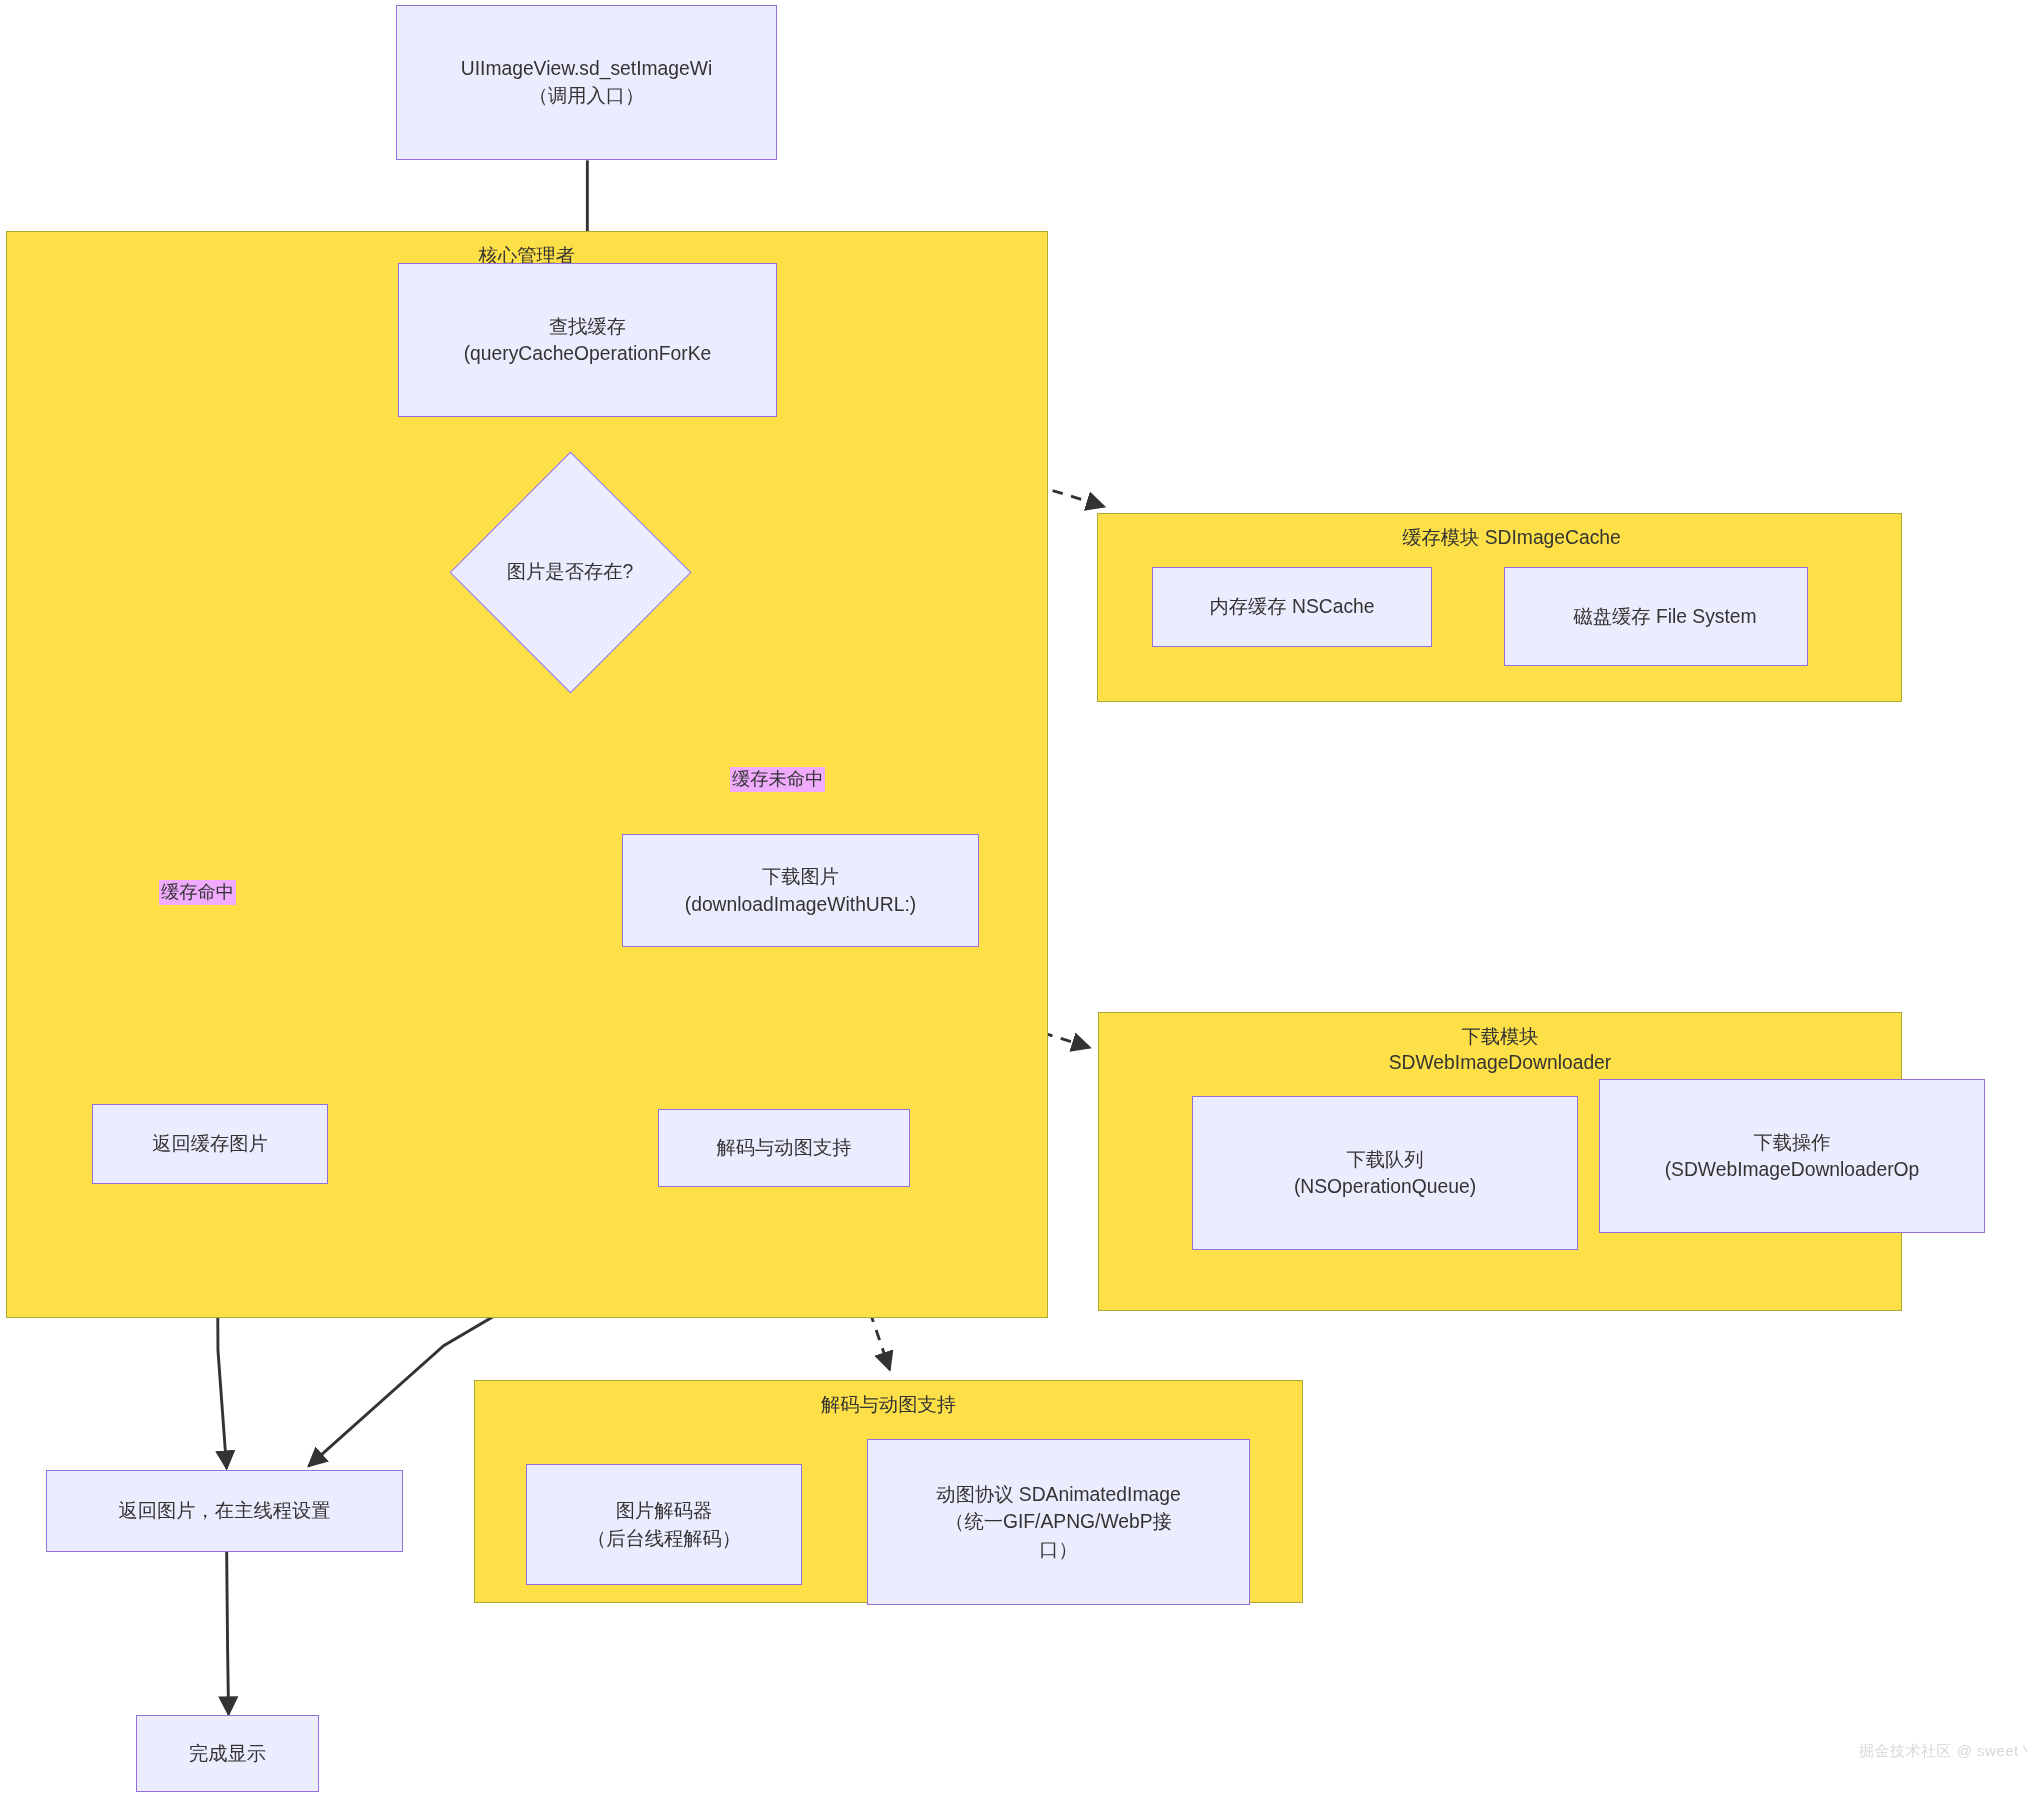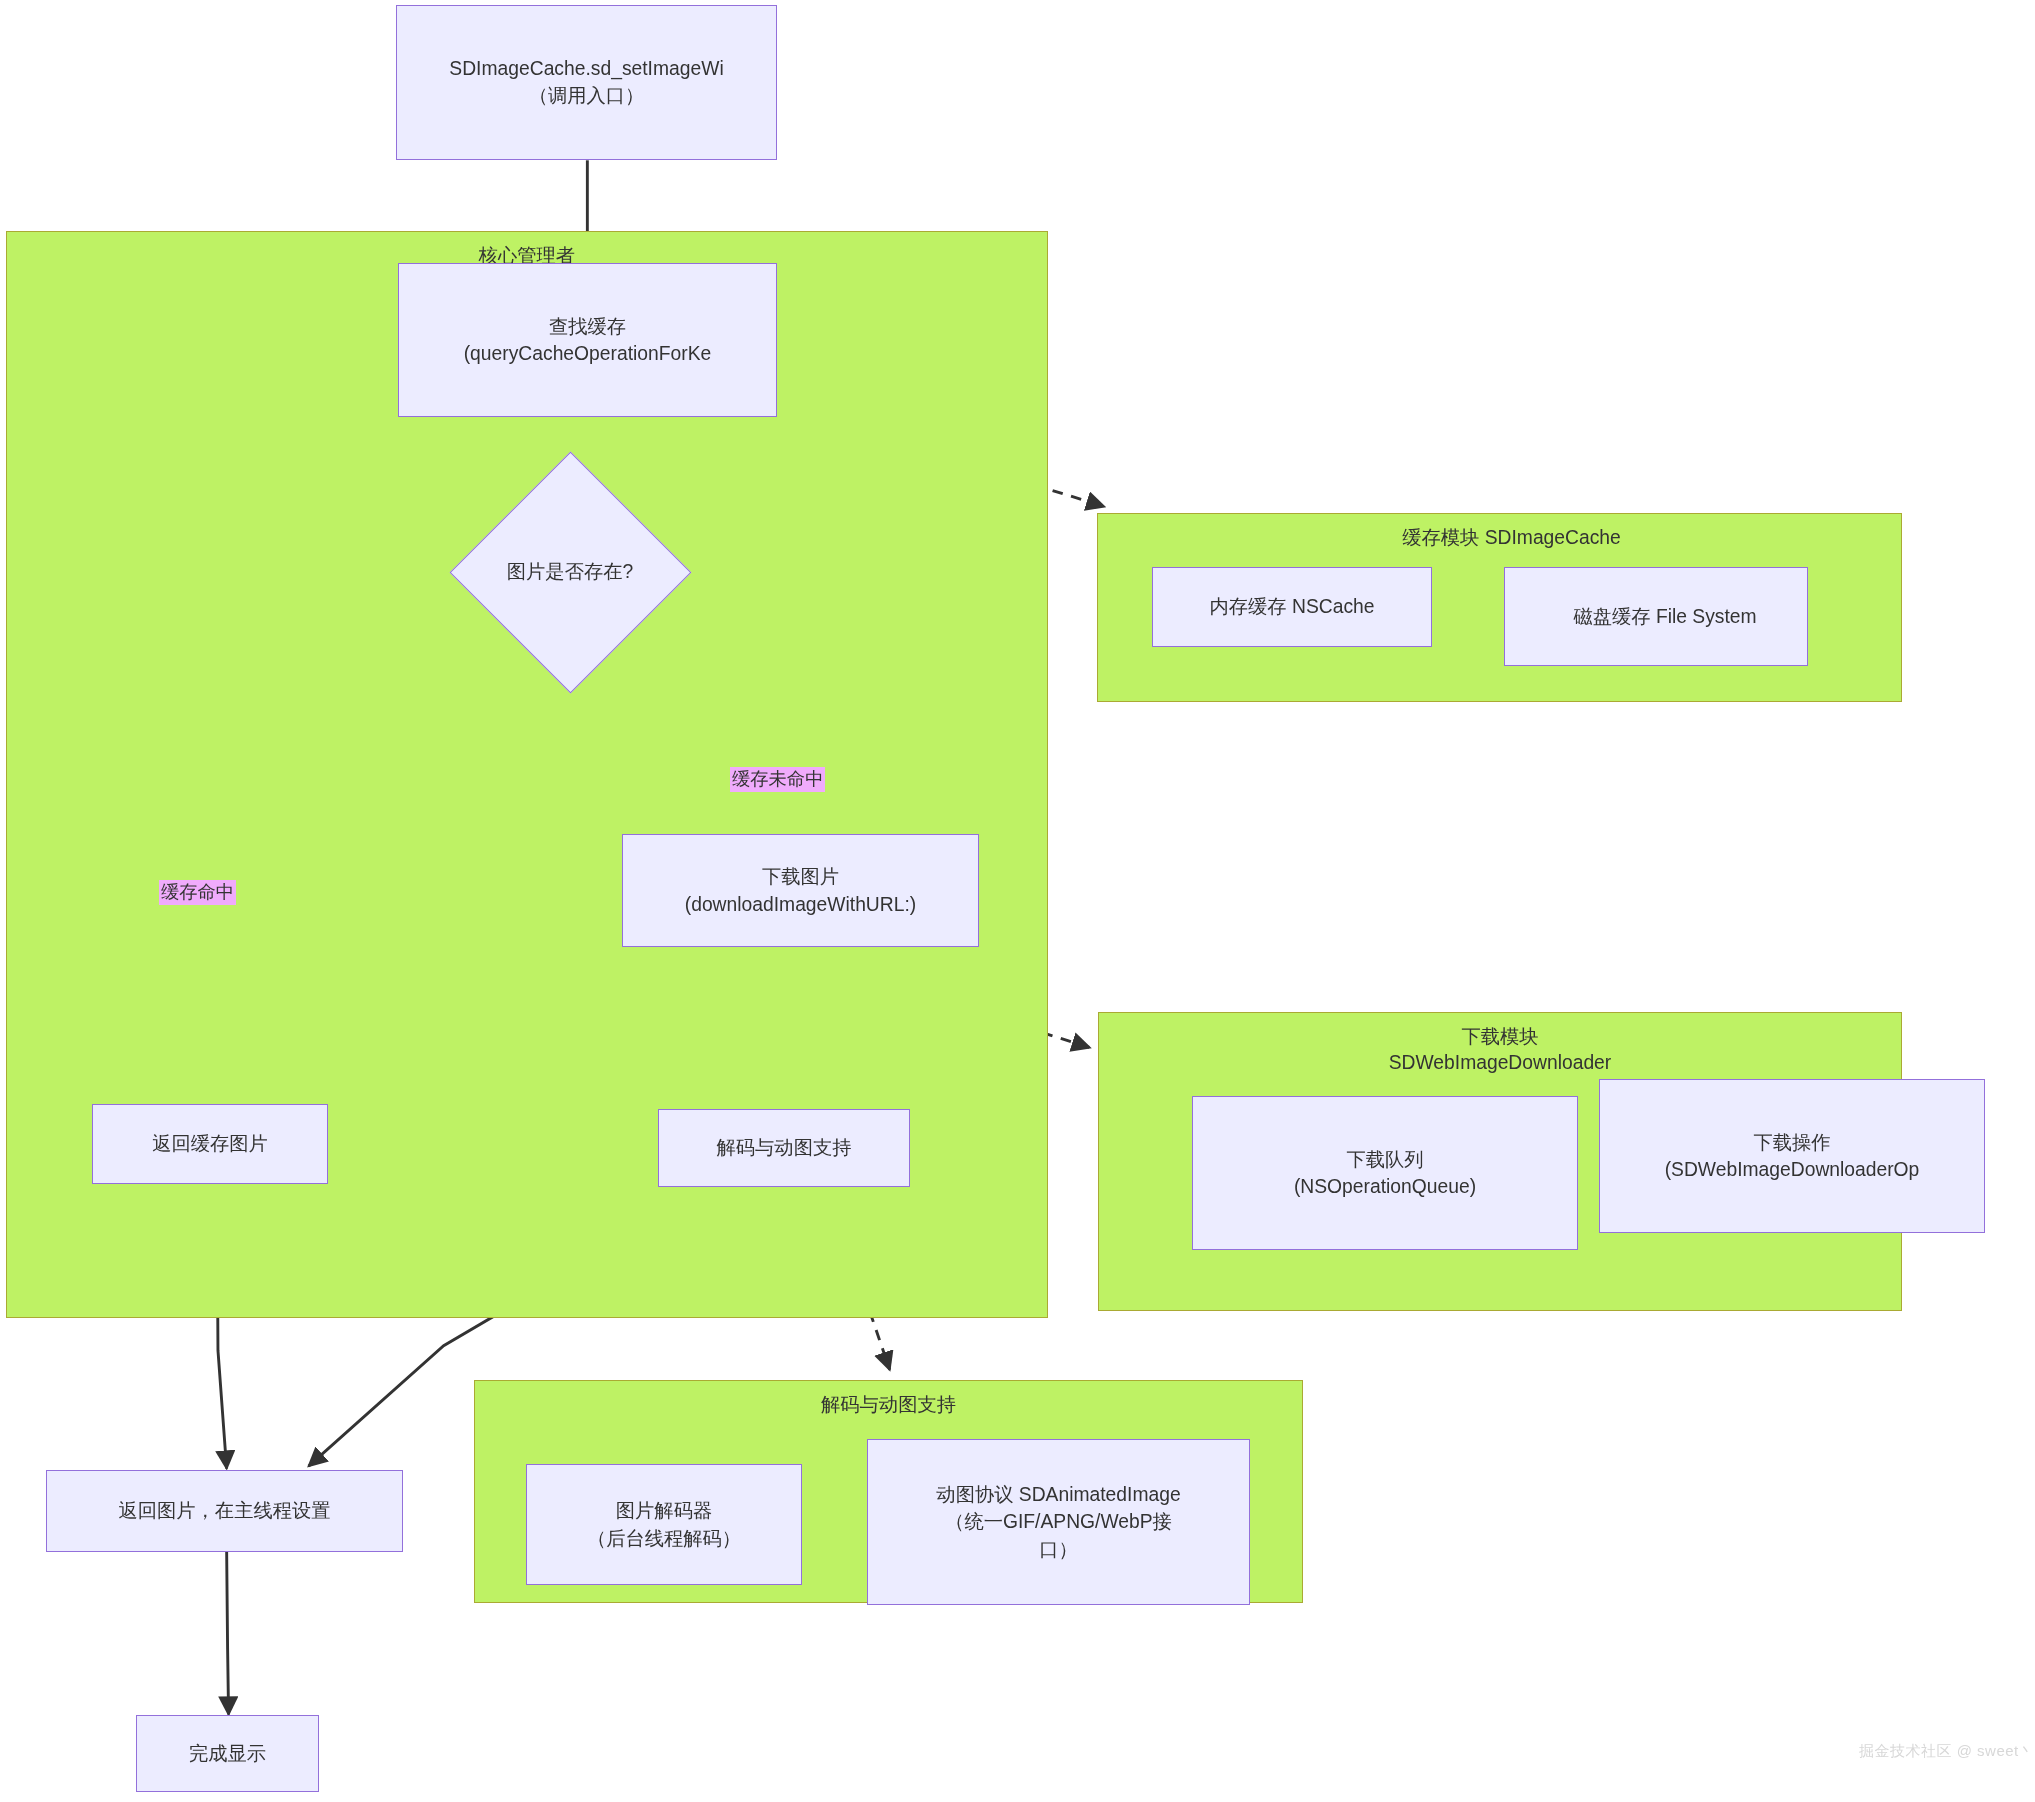--- a/index.html
+++ b/index.html
@@ -20,21 +20,21 @@
   svg.edges {
     position: absolute;
     left: 0;
     top: 0;
     width: 2035px;
     height: 1803px;
     pointer-events: none;
   }
   .cluster {
     position: absolute;
-    background: #bef264;
+    background: #fde047;
     border: 1.4px solid #aaaa33;
     box-sizing: border-box;
   }
   .cluster-label {
     position: absolute;
     left: 0;
     right: 0;
     text-align: center;
     font-size: 19.3px;
     color: #333333;
@@ -148,21 +148,21 @@
   <div class="cluster" style="left:1098px; top:1012px; width:804px; height:299px;">
     <div class="cluster-label" style="top:10.6px;">下载模块
 SDWebImageDownloader</div>
   </div>
 
   <div class="cluster" style="left:474px; top:1380px; width:829px; height:223px;">
     <div class="cluster-label" style="top:10.6px;">解码与动图支持</div>
   </div>
 
   <div class="node clip" style="left:396px; top:4.8px; width:381px; height:155px; display:flex; flex-direction:column; justify-content:center;">
-    <span class="ln">SDImageCache.sd_setImageWi</span>
+    <span class="ln">UIImageView.sd_setImageWi</span>
     <span class="ln">（调用入口）</span>
   </div>
 
   <div class="node clip" style="left:398px; top:263px; width:379px; height:154px; display:flex; flex-direction:column; justify-content:center;">
     <span class="ln">查找缓存</span>
     <span class="ln">(queryCacheOperationForKe</span>
   </div>
 
   <div class="diamond" style="left:485px; top:487px; width:171px; height:171px;"></div>
   <div class="diamond-text" style="left:440px; top:550px; width:260px; height:43px;">图片是否存在?</div>

